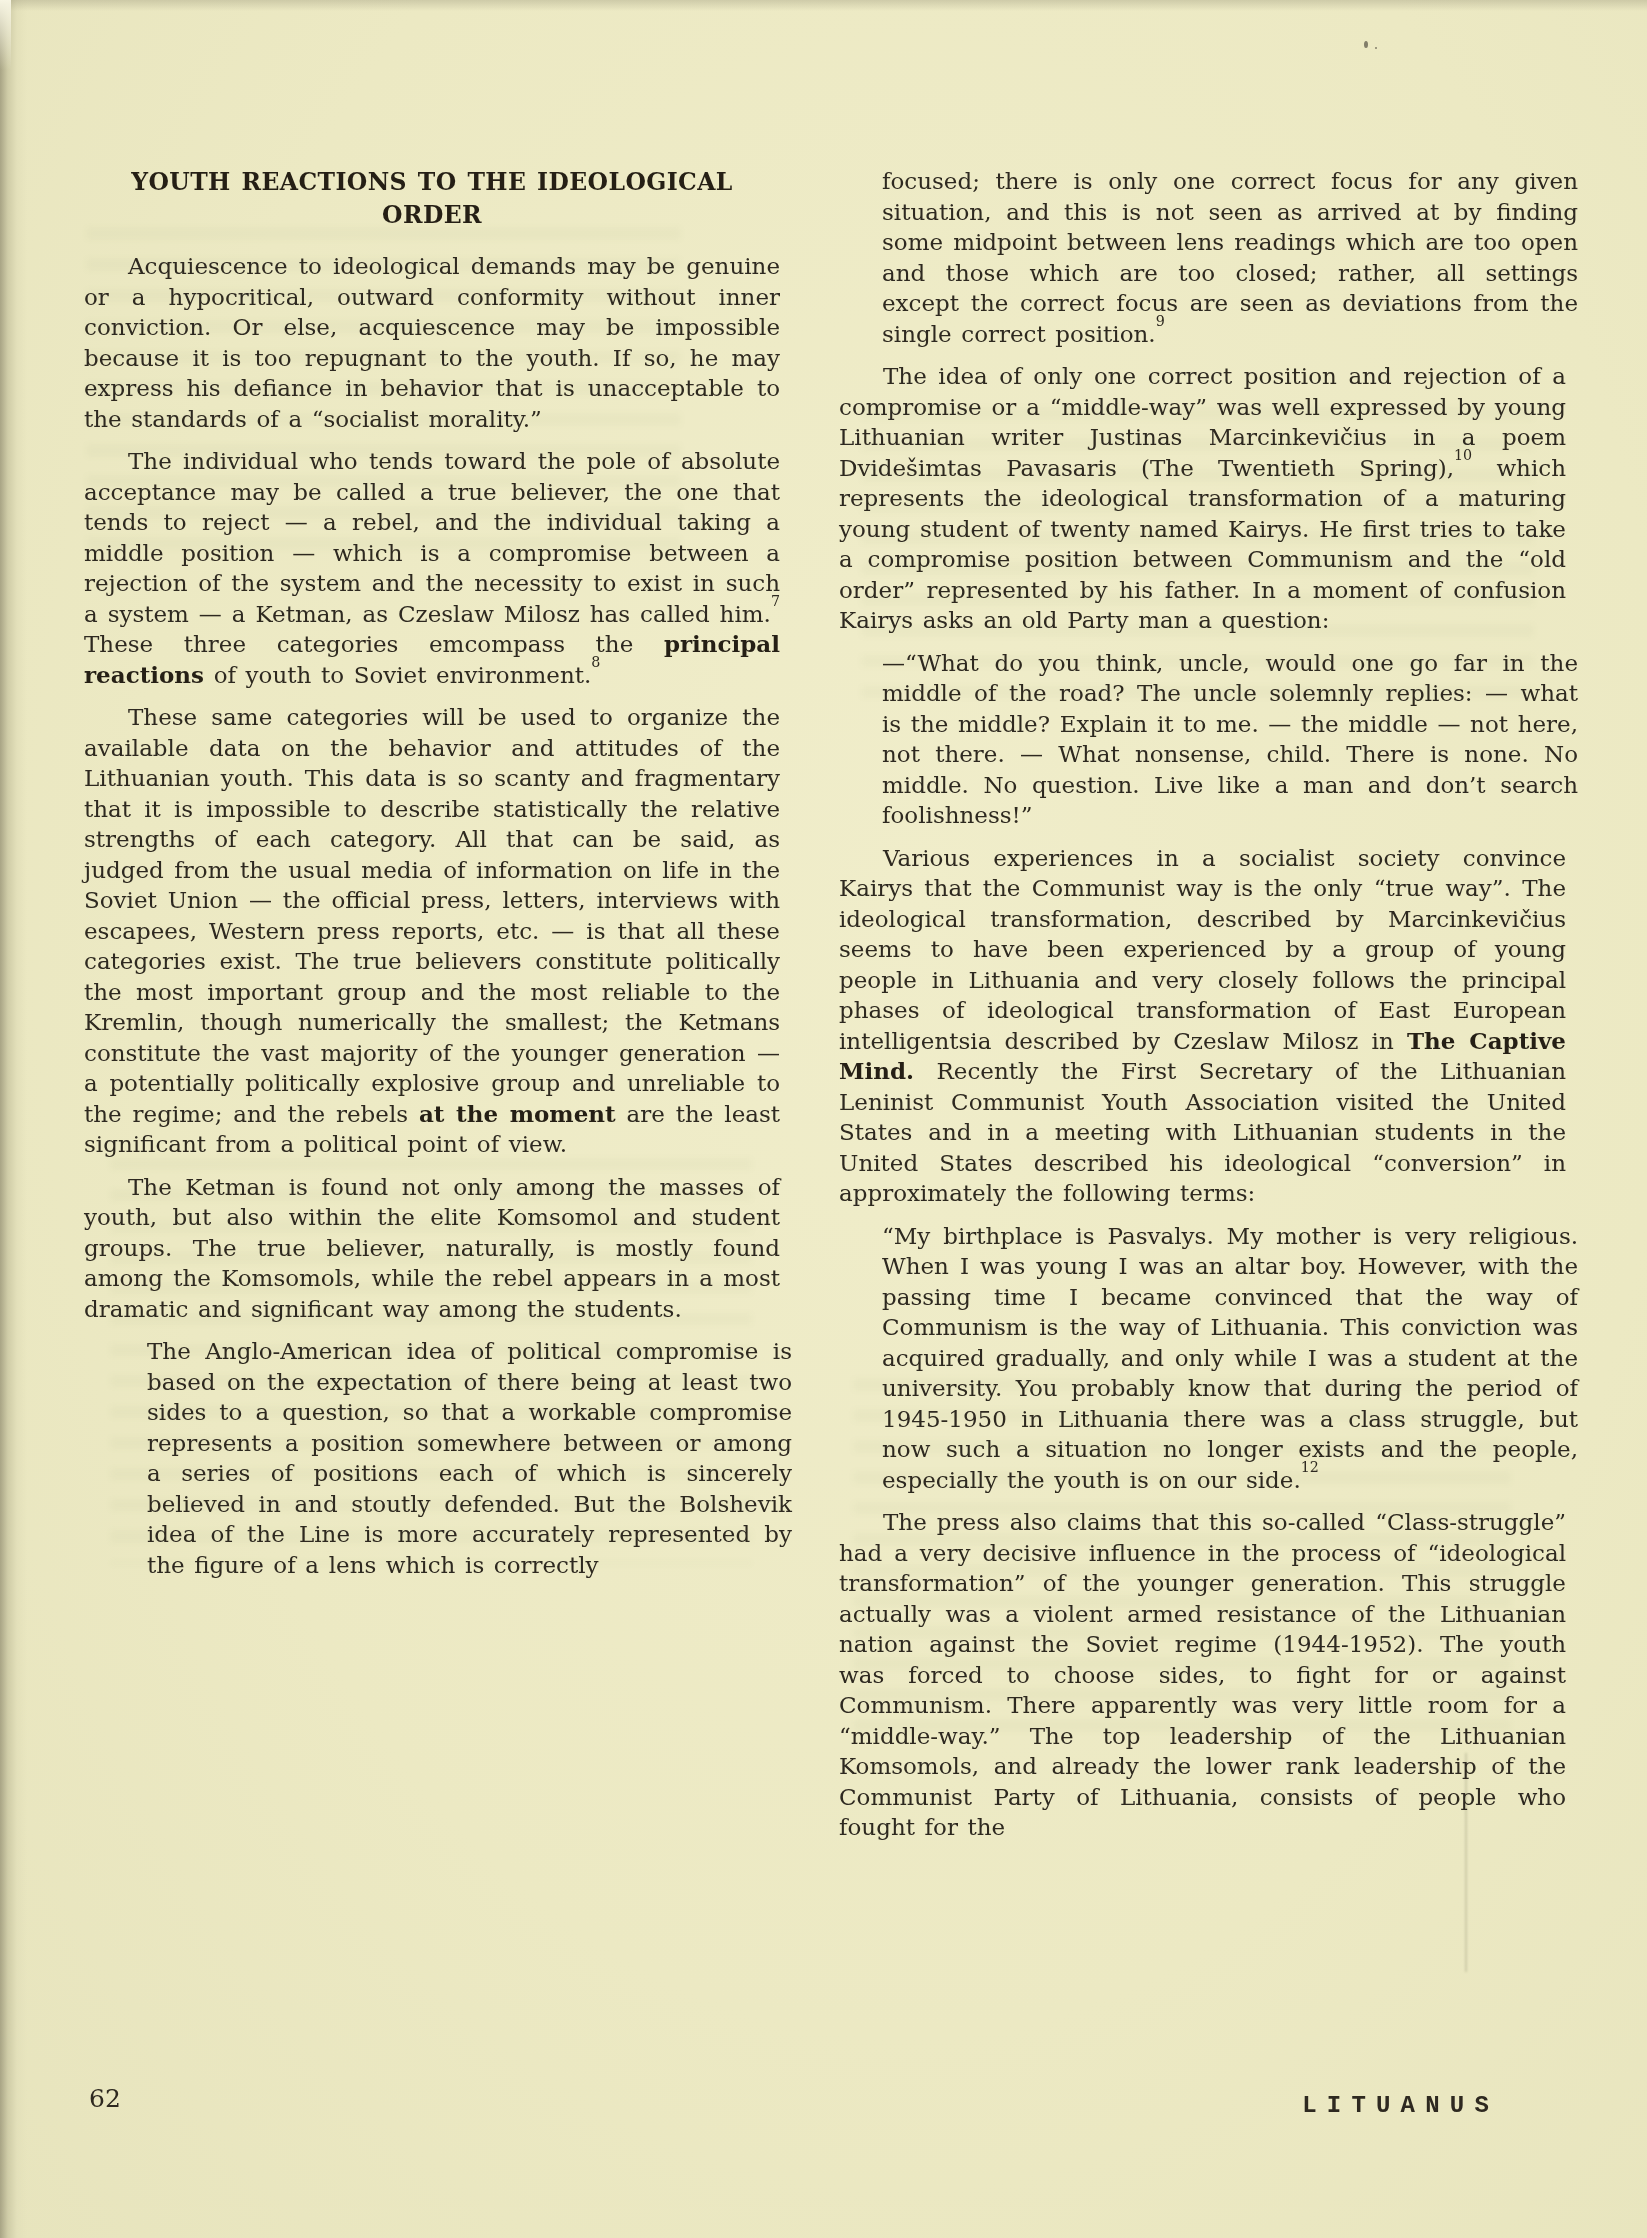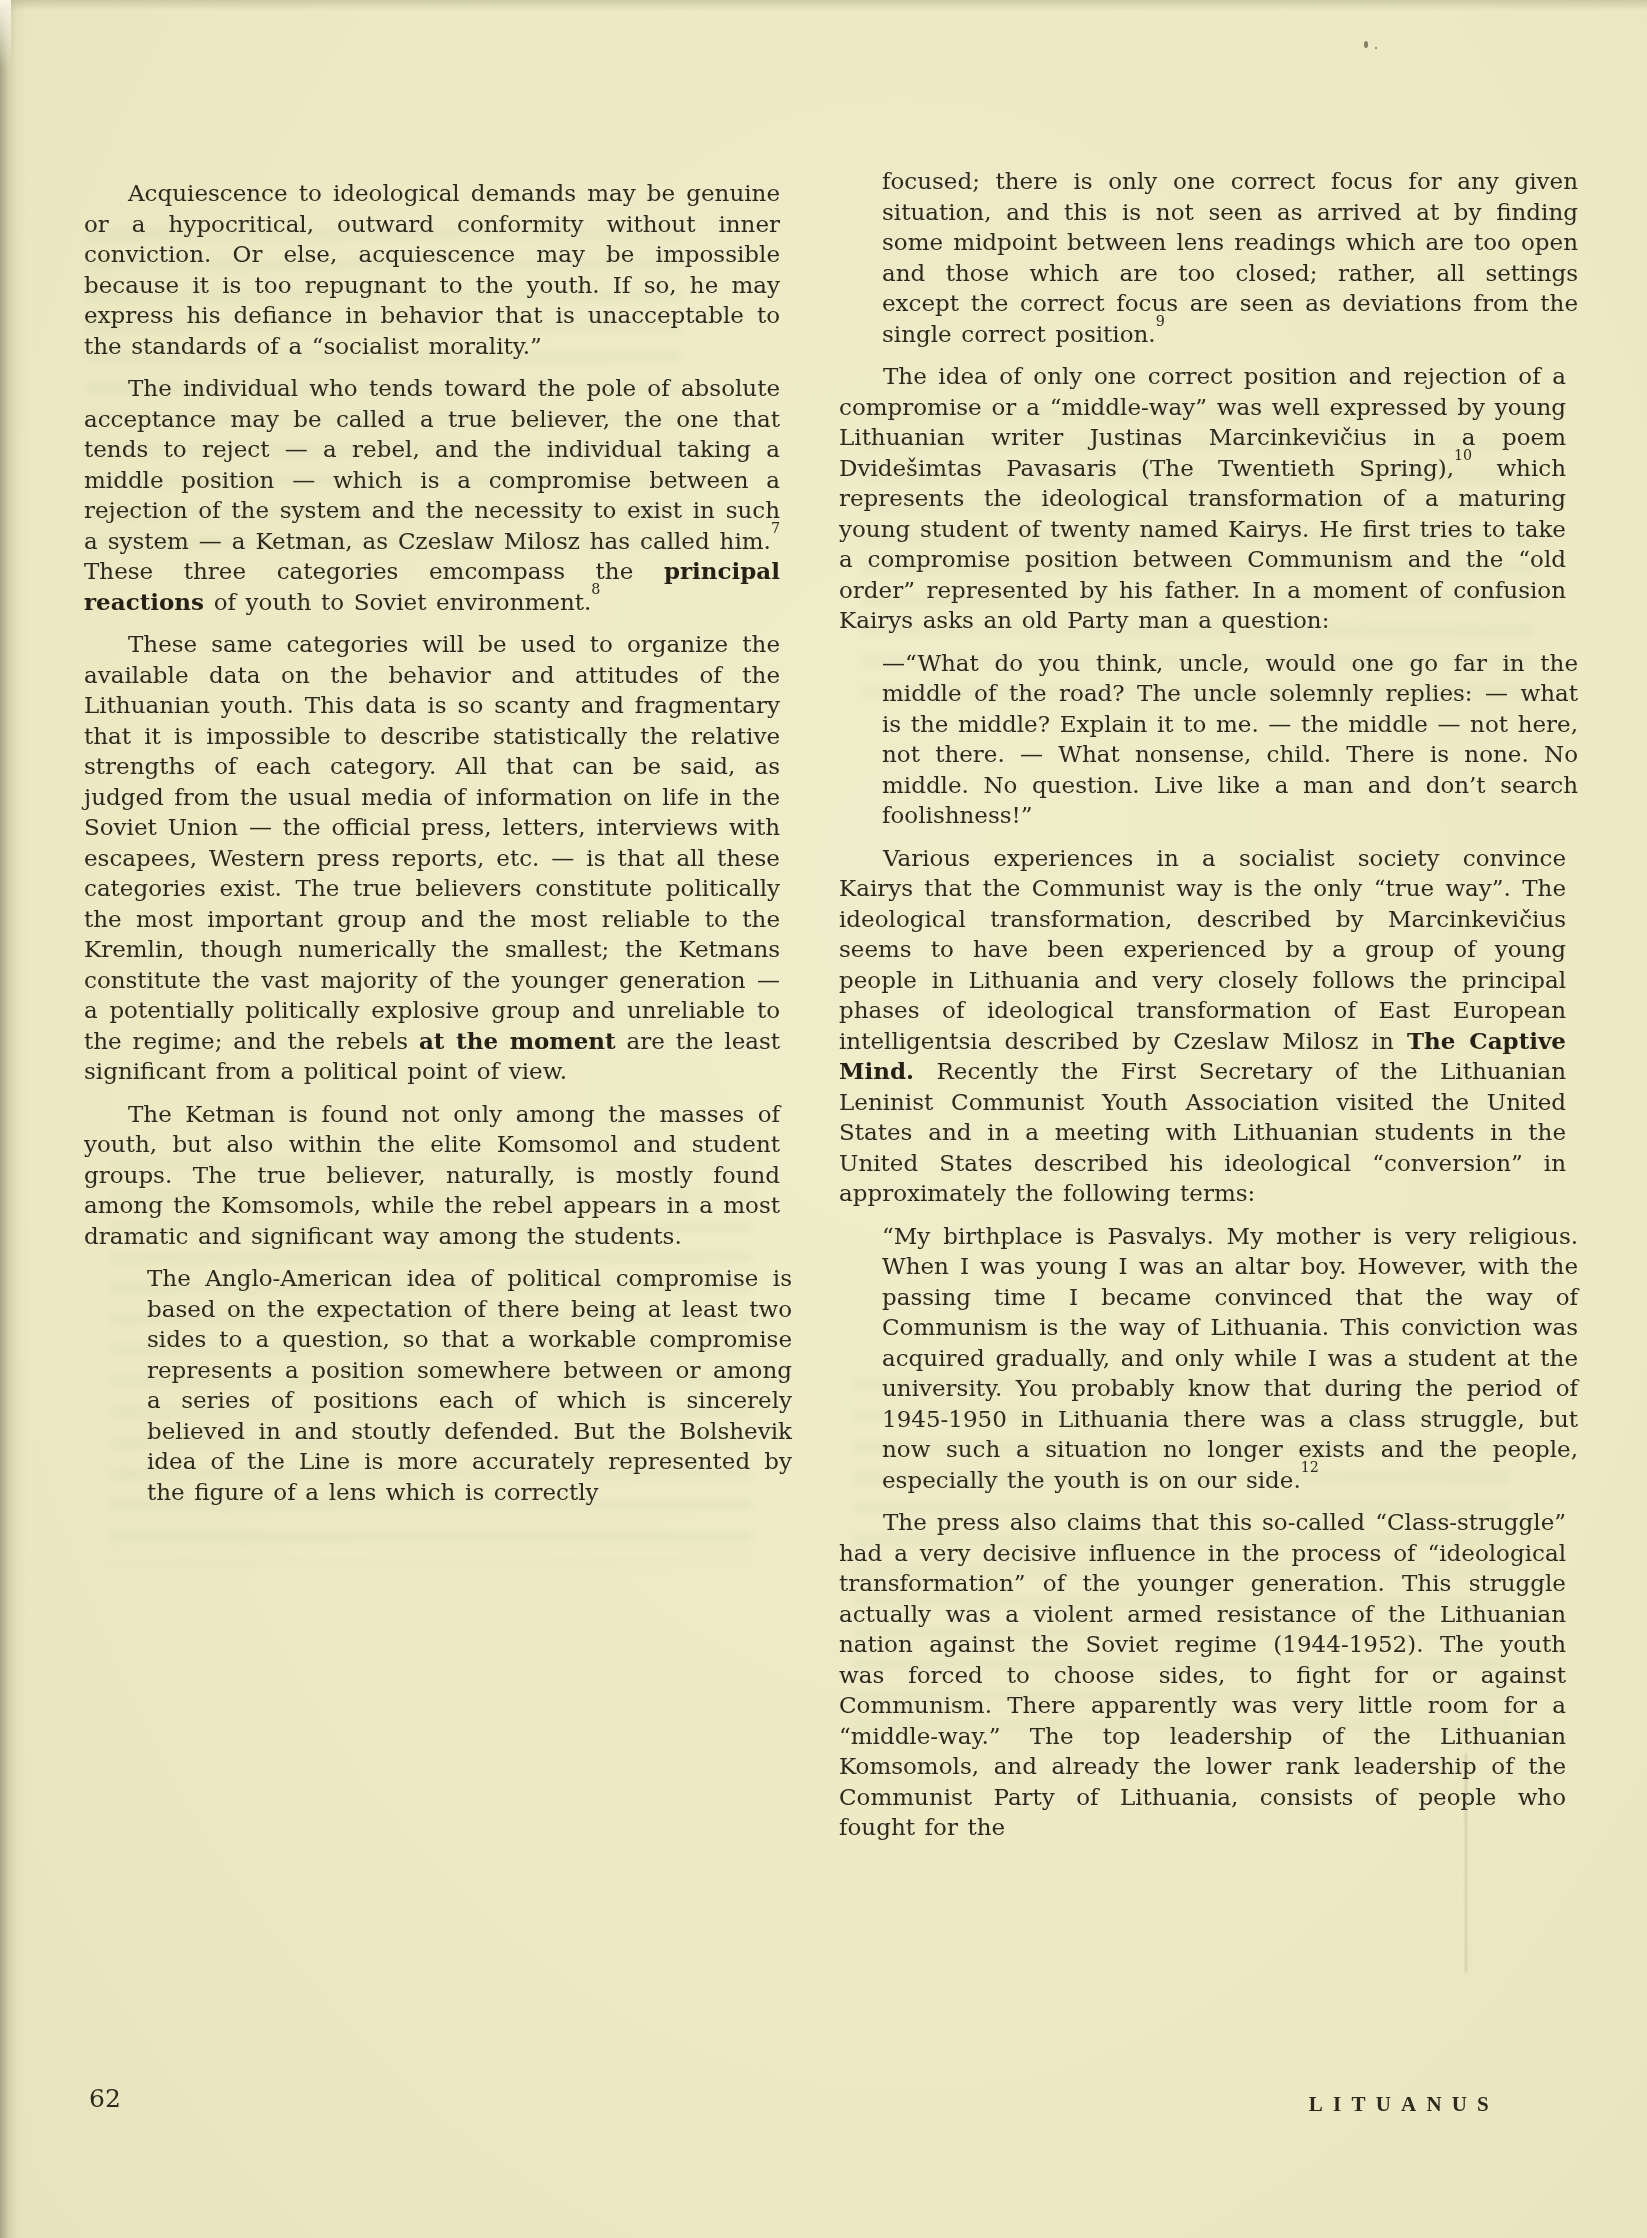--- a/index.html
+++ b/index.html
@@ -63,22 +63,22 @@
   .col-right .quote { margin-left: 55px; }
   .quote-first { margin-top: 0; }
   sup { font-size: 62%; line-height: 0; position: relative; top: -0.45em; }
   b { font-weight: bold; color: #251f15; }
   .footer-num {
     position: absolute; left: 89px; top: 2084px;
     font-size: 25px; font-weight: normal; color: #2e2920; z-index: 2;
   }
   .footer-title {
     position: absolute; right: 149px; top: 2092px;
-    font-family: Liberation Serif, serif;
-    font-size: 21px; font-weight: bold; color: #2e2920;
+    font-family: Liberation Mono, monospace;
+    font-size: 24px; font-weight: bold; color: #2e2920;
     letter-spacing: 10.2px; z-index: 2;
   }
   .crease {
     position: absolute; left: 1465px; top: 1753px; width: 1.6px; height: 219px;
     background: rgba(120,115,90,.25); filter: blur(0.8px);
   }
 </style>
 </head>
 <body>
 
@@ -90,20 +90,21 @@
   <div class="speck" style="left:1364px; top:41px; width:3.9px; height:7px;"></div>
   <div class="speck" style="left:1375px; top:47px; width:2.3px; height:2.3px;"></div>
   <div class="crease"></div>
 
   <div class="bleed" style="left:86px;  top:227px;  width:595px; height:329px;"></div>
   <div class="bleed" style="left:110px;  top:1158px; width:642px; height:407px;"></div>
   <div class="bleed" style="left:861px; top:407px;  width:673px; height:297px;"></div>
   <div class="bleed" style="left:853px; top:1378px; width:658px; height:360px;"></div>
 
   <div class="col col-left">
+    <div class="heading h-main"><span>YOUTH REACTIONS TO THE IDEOLOGICAL</span><br><span>ORDER</span></div>
     <p class="para"><span>Acquiescence to ideological demands may be genuine or a hypocritical, outward conformity without inner conviction. Or else, acquiescence may be impossible because it is too repugnant to the youth. If so, he may express his defiance in behavior that is unacceptable to the standards of a “socialist morality.”</span></p>
     <p class="para"><span>The individual who tends toward the pole of absolute acceptance may be called a true believer, the one that tends to reject — a rebel, and the individual taking a middle position — which is a compromise between a rejection of the system and the necessity to exist in such a system — a Ketman, as Czeslaw Milosz has called him.</span><sup>7</sup><span> These three categories emcompass the </span><b>principal reactions</b><span> of youth to Soviet environment.</span><sup>8</sup></p>
     <p class="para"><span>These same categories will be used to organize the available data on the behavior and attitudes of the Lithuanian youth. This data is so scanty and fragmentary that it is impossible to describe statistically the relative strengths of each category. All that can be said, as judged from the usual media of information on life in the Soviet Union — the official press, letters, interviews with escapees, Western press reports, etc. — is that all these categories exist. The true believers constitute politically the most important group and the most reliable to the Kremlin, though numerically the smallest; the Ketmans constitute the vast majority of the younger generation — a potentially politically explosive group and unreliable to the regime; and the rebels </span><b>at the moment</b><span> are the least significant from a political point of view.</span></p>
     <p class="para"><span>The Ketman is found not only among the masses of youth, but also within the elite Komsomol and student groups. The true believer, naturally, is mostly found among the Komsomols, while the rebel appears in a most dramatic and significant way among the students.</span></p>
     <div class="quote"><span>The Anglo-American idea of political compromise is based on the expectation of there being at least two sides to a question, so that a workable compromise represents a position somewhere between or among a series of positions each of which is sincerely believed in and stoutly defended. But the Bolshevik idea of the Line is more accurately represented by the figure of a lens which is correctly</span></div>
   </div>
 
   <div class="col col-right">
     <div class="quote quote-first"><span>focused; there is only one correct focus for any given situation, and this is not seen as arrived at by finding some midpoint between lens readings which are too open and those which are too closed; rather, all settings except the correct focus are seen as deviations from the single correct position.</span><sup>9</sup></div>
     <p class="para"><span>The idea of only one correct position and rejection of a compromise or a “middle-way” was well expressed by young Lithuanian writer Justinas Marcinkevičius in a poem Dvidešimtas Pavasaris (The Twentieth Spring),</span><sup>10</sup><span> which represents the ideological transformation of a maturing young student of twenty named Kairys. He first tries to take a compromise position between Communism and the “old order” represented by his father. In a moment of confusion Kairys asks an old Party man a question:</span></p>

